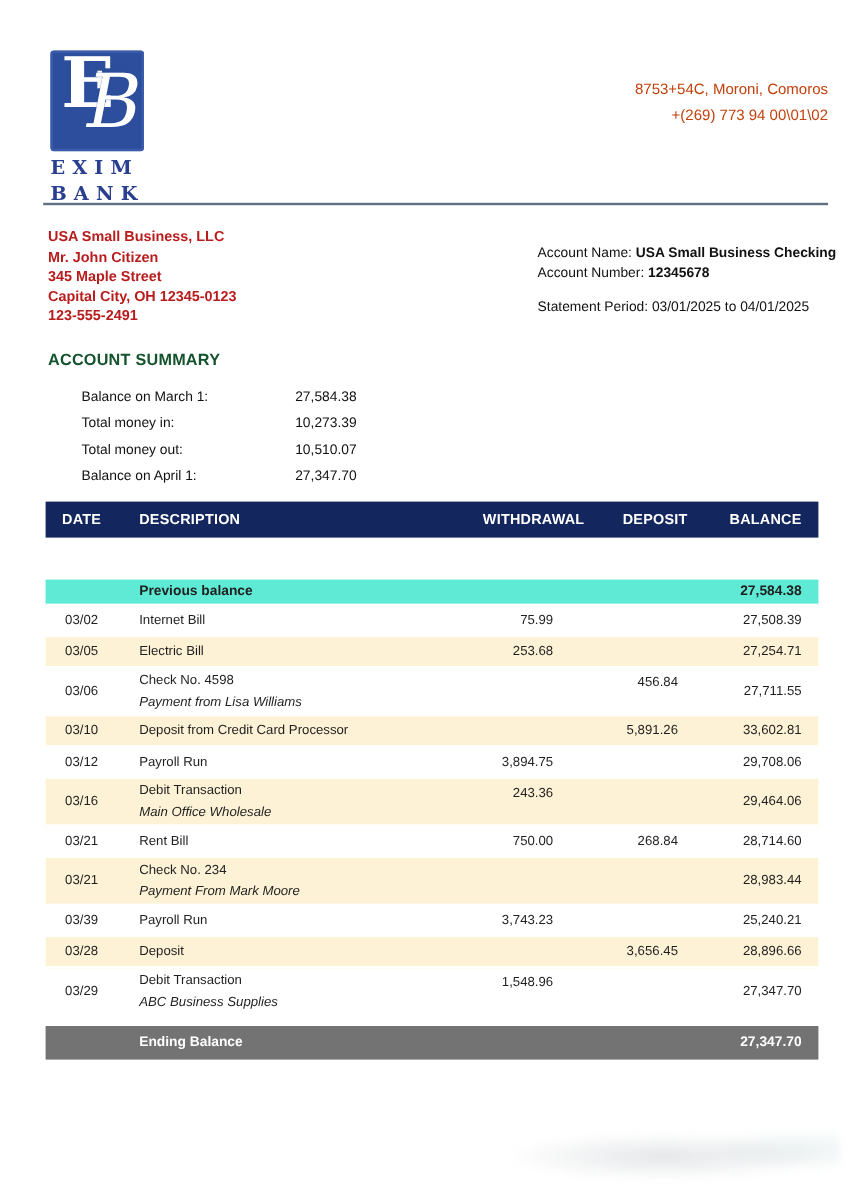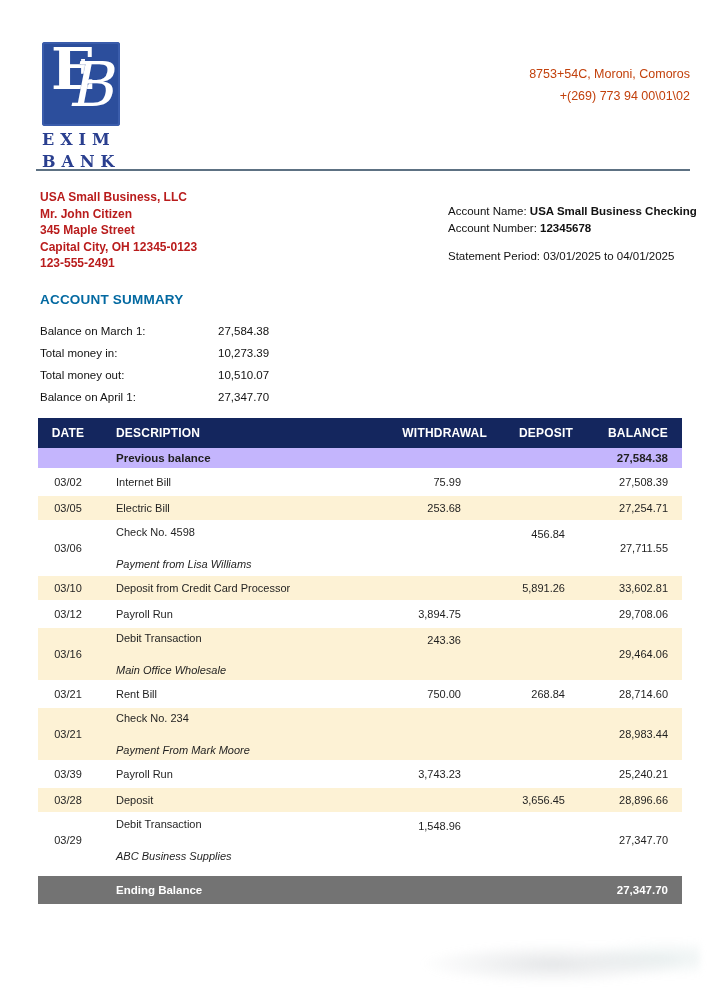--- a/index.html
+++ b/index.html
@@ -61,27 +61,27 @@
   .account {
     position: absolute; left: 448px; top: 203px;
     font-size: 11.5px; line-height: 17px; color: #111;
   }
   .account .val { font-weight: bold; }
   .account .period { margin-top: 11px; }
 
   
   .summary-title {
     position: absolute; left: 40px; top: 292px;
-    font-size: 13.5px; font-weight: bold; color: #0369a1; letter-spacing: 0.2px;
+    font-size: 13.5px; font-weight: bold; color: #14532d; letter-spacing: 0.2px;
   }
   .summary {
     position: absolute; left: 40px; top: 320px;
     font-size: 11.5px; line-height: 22px; color: #111;
   }
-  .summary .srow { display: flex; }
+  .summary .srow { display: flex; margin-left: 28px; }
   .summary .slabel { width: 178px; }
 
   
   .txtable { position: absolute; left: 38px; top: 418px; width: 644px; }
   .trow {
     display: grid;
     grid-template-columns: 60px 1fr 105px 86px 95px;
     padding-right: 14px;
     align-items: center;
     border-bottom: 2px solid #ffffff;
@@ -92,28 +92,28 @@
     border-bottom: 0;
   }
   .c-date { text-align: center; }
   .c-desc { padding-left: 18px; }
   .c-wd  { text-align: right; padding-right: 26px; }
   .c-dep { text-align: right; padding-right: 8px; }
   .c-bal { text-align: right; }
   .thead .c-wd, .thead .c-dep { padding-right: 0; }
 
   .prevrow {
-    background: #c4b5fd; height: 22px; font-size: 11.5px;
+    background: #5eead4; height: 22px; font-size: 11.5px; margin-top: 35px;
   }
   .prevrow .c-desc, .prevrow .c-bal { font-weight: bold; }
 
   .datarow { font-size: 11px; min-height: 26px; padding-top: 4px; padding-bottom: 4px; }
   .datarow.shade { background: #fdf2d5; }
   .datarow .c-wd, .datarow .c-dep { align-self: start; padding-top: 2px; }
-  .desc2 { font-style: italic; margin-top: 20px; }
+  .desc2 { font-style: italic; margin-top: 6px; }
   .desc2:empty { display: none; }
 
   .endrow {
     margin-top: 8px; background: #737373; color: #ffffff;
     height: 28px; font-size: 11.5px; font-weight: bold; border-bottom: 0;
   }
 
   
   .watermark {
     position: absolute; left: 280px; top: 932px; width: 420px; height: 58px;

